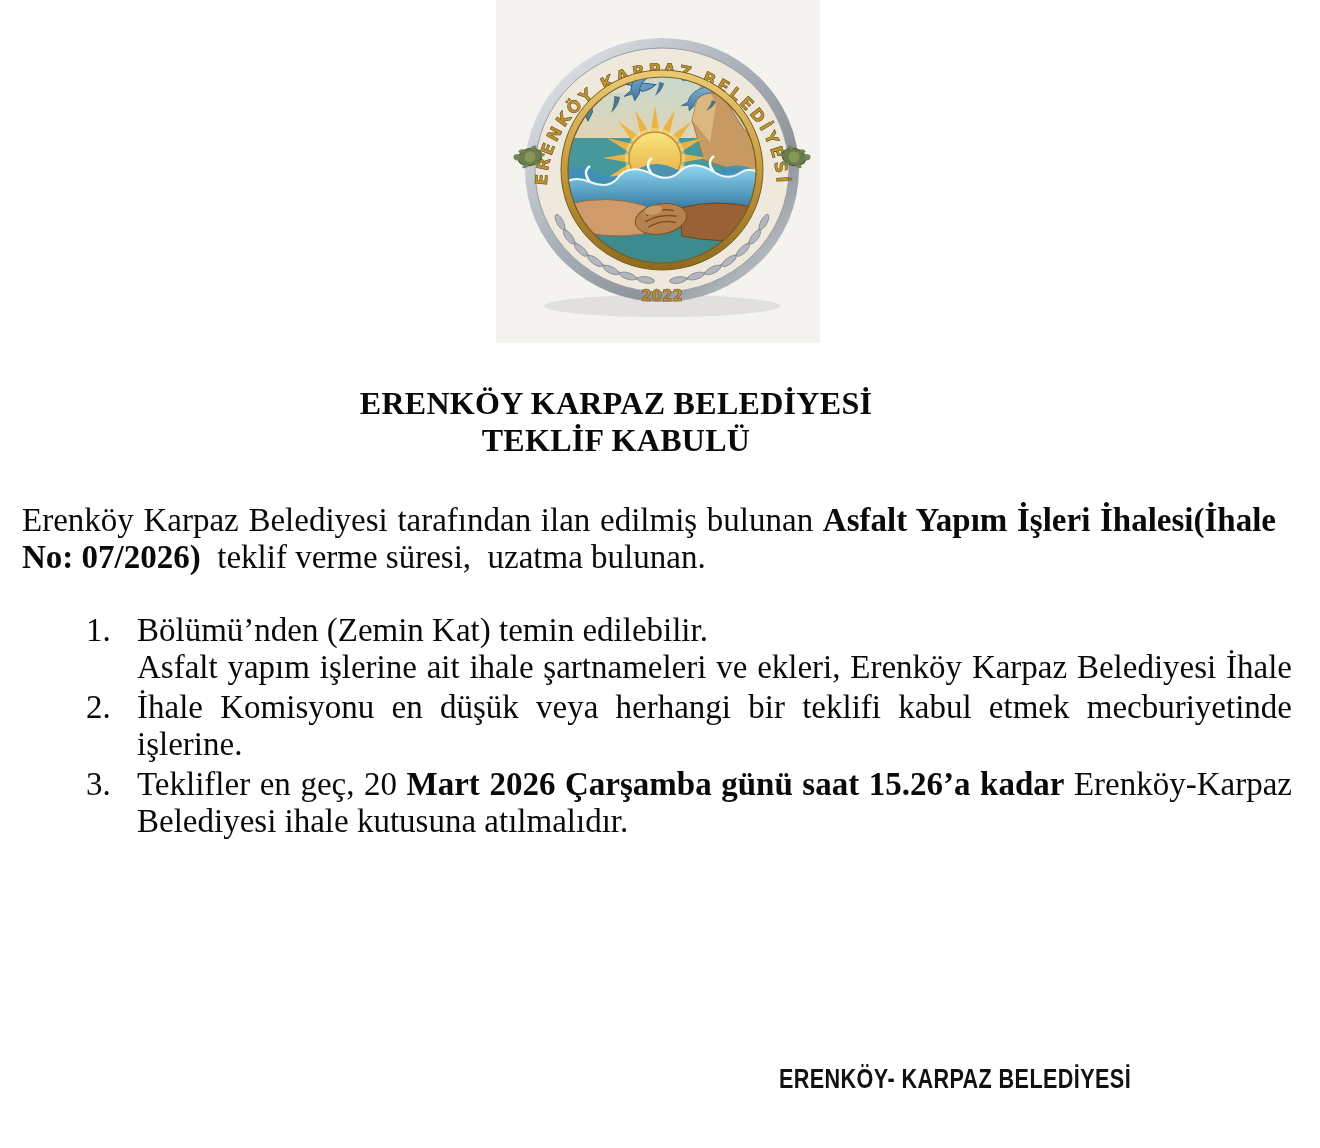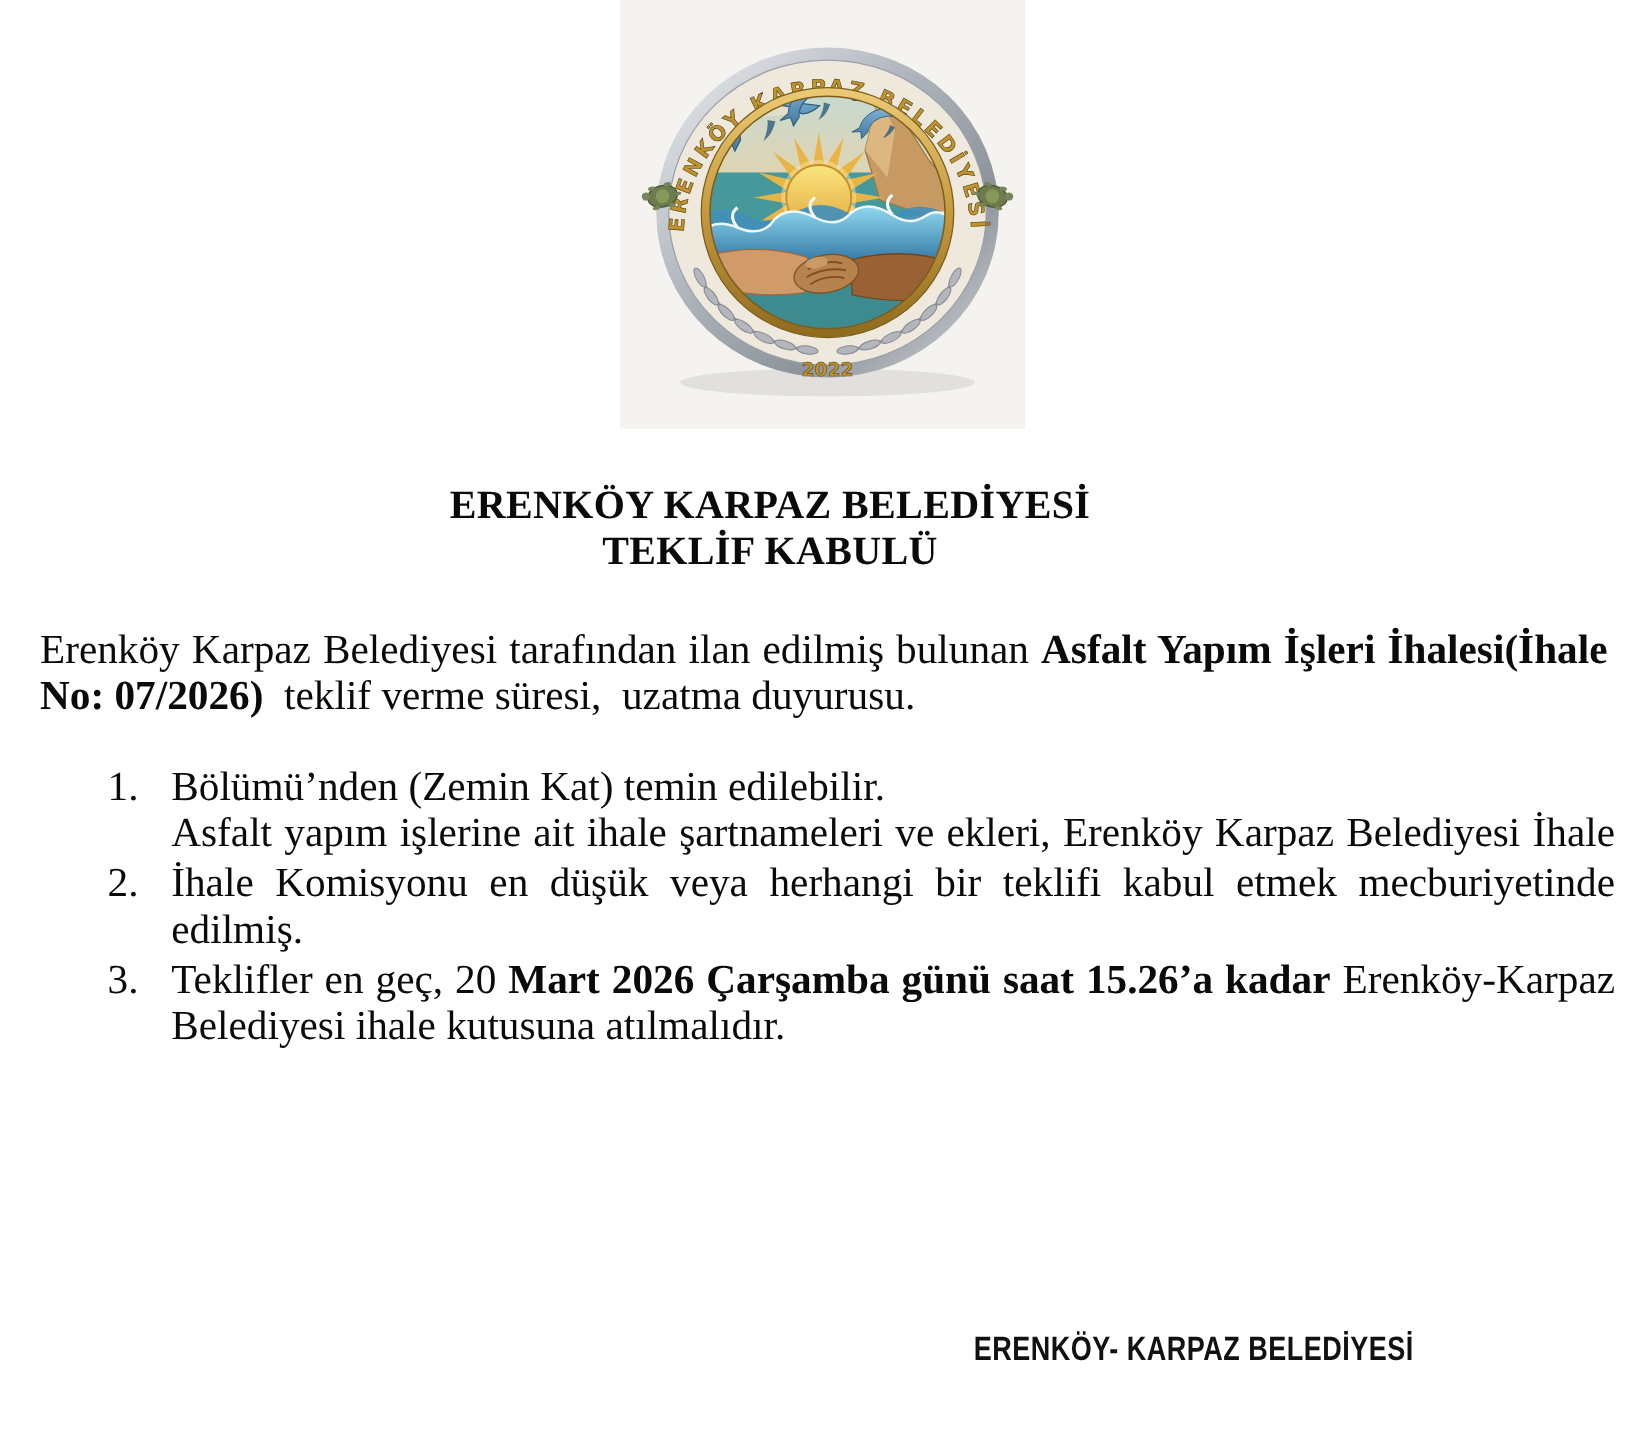--- a/index.html
+++ b/index.html
@@ -7,21 +7,21 @@
     width:1320px;height:1148px;position:relative;overflow:hidden;
     background:#ffffff;color:#0a0a0a;
     font-family:"Liberation Serif", serif;
   }
   .logo-box{position:absolute;left:496px;top:0;width:324px;height:343px;background:#f4f3f0;}
   .logo-box svg{display:block;}
   .doc-title{
     position:absolute;top:385px;left:0;width:1232px;text-align:center;
     font-weight:bold;font-size:32px;line-height:37px;letter-spacing:.3px;
   }
-  .intro{position:absolute;top:502px;left:32px;width:1254px;font-size:33px;line-height:37px;}
+  .intro{position:absolute;top:502px;left:22px;width:1254px;font-size:33px;line-height:37px;}
   .tender-list{position:absolute;top:612px;left:86px;width:1206px;font-size:33px;line-height:37px;}
   .item{position:relative;padding-left:51px;margin-bottom:3px;}
   .num{position:absolute;left:0;top:0;}
   .line{white-space:pre-wrap;}
   .just{white-space:normal;text-align:justify;text-align-last:justify;}
   b{font-weight:bold;}
   .footer-sign{
     position:absolute;top:1064px;left:779px;white-space:nowrap;
     font-family:"Liberation Sans", sans-serif;font-weight:bold;font-size:27px;
     letter-spacing:.5px;transform:scaleX(.8);transform-origin:left center;color:#111;
@@ -174,33 +174,33 @@
   </svg>
 </div>
 
 <div class="doc-title">
   <div>ERENKÖY KARPAZ BELEDİYESİ</div>
   <div>TEKLİF KABULÜ</div>
 </div>
 
 <div class="intro">
   <div class="line just"><span>Erenköy Karpaz Belediyesi tarafından ilan edilmiş bulunan </span><b>Asfalt Yapım İşleri İhalesi(İhale</b></div>
-  <div class="line"><b>No: 07/2026)</b><span>  teklif verme süresi,  uzatma duyurusu.</span></div>
+  <div class="line"><b>No: 07/2026)</b><span>  teklif verme süresi,  uzatma bulunan.</span></div>
 </div>
 
 <div class="tender-list">
   <div class="item">
     <span class="num">1.</span>
     <div class="line"><span>Bölümü’nden (Zemin Kat) temin edilebilir.</span></div>
     <div class="line just"><span>Asfalt yapım işlerine ait ihale şartnameleri ve ekleri, Erenköy Karpaz Belediyesi İhale</span></div>
   </div>
   <div class="item">
     <span class="num">2.</span>
     <div class="line just"><span>İhale Komisyonu en düşük veya herhangi bir teklifi kabul etmek mecburiyetinde</span></div>
-    <div class="line"><span>edilmiş.</span></div>
+    <div class="line"><span>işlerine.</span></div>
   </div>
   <div class="item">
     <span class="num">3.</span>
     <div class="line just"><span>Teklifler en geç, 20 </span><b>Mart 2026 Çarşamba günü saat 15.26’a kadar</b><span> Erenköy-Karpaz</span></div>
     <div class="line"><span>Belediyesi ihale kutusuna atılmalıdır.</span></div>
   </div>
 </div>
 
 <div class="footer-sign">ERENKÖY- KARPAZ BELEDİYESİ</div>
 

